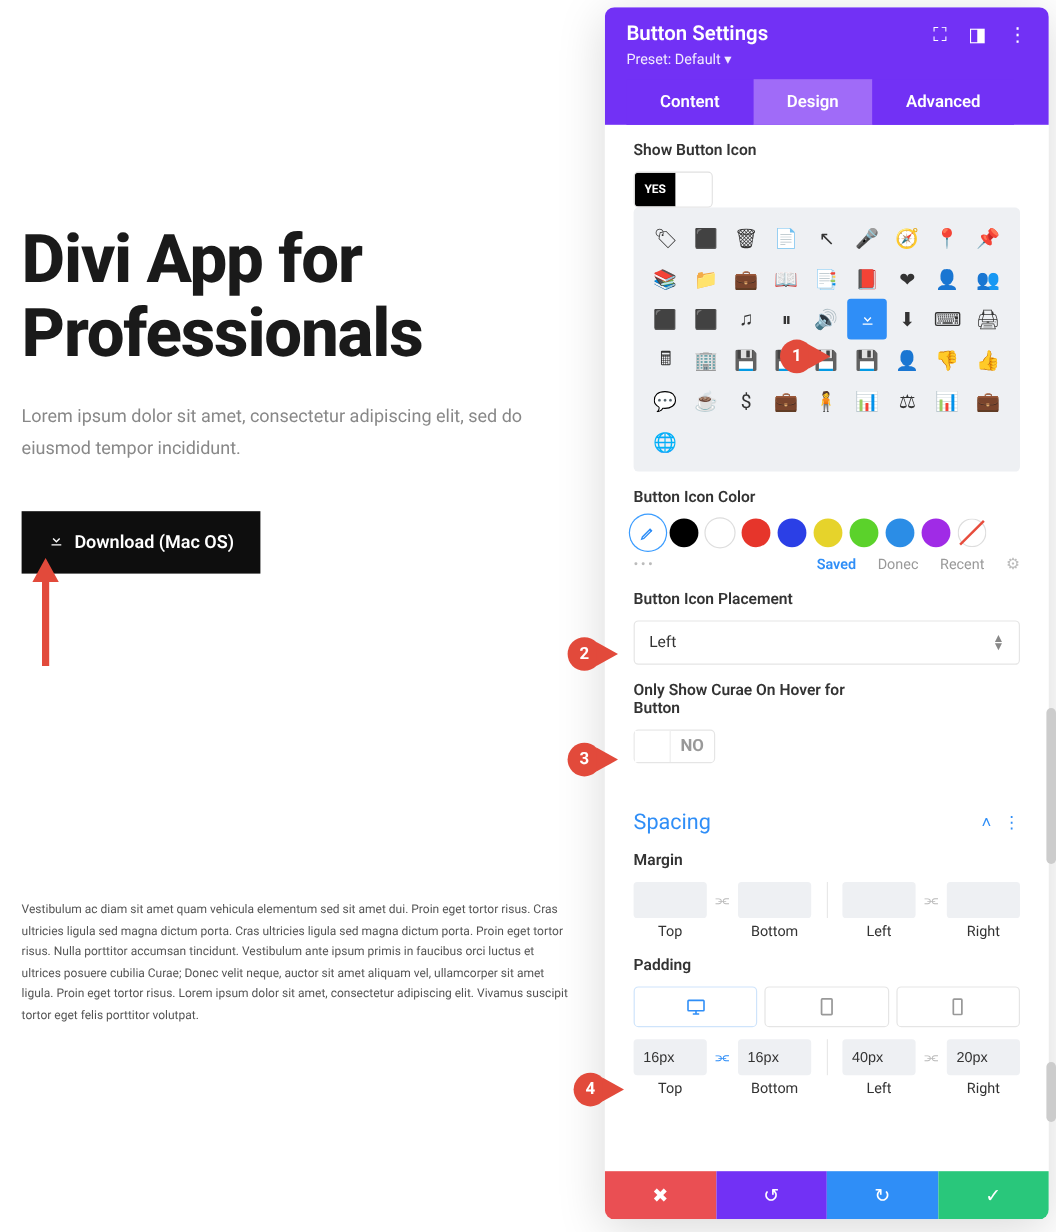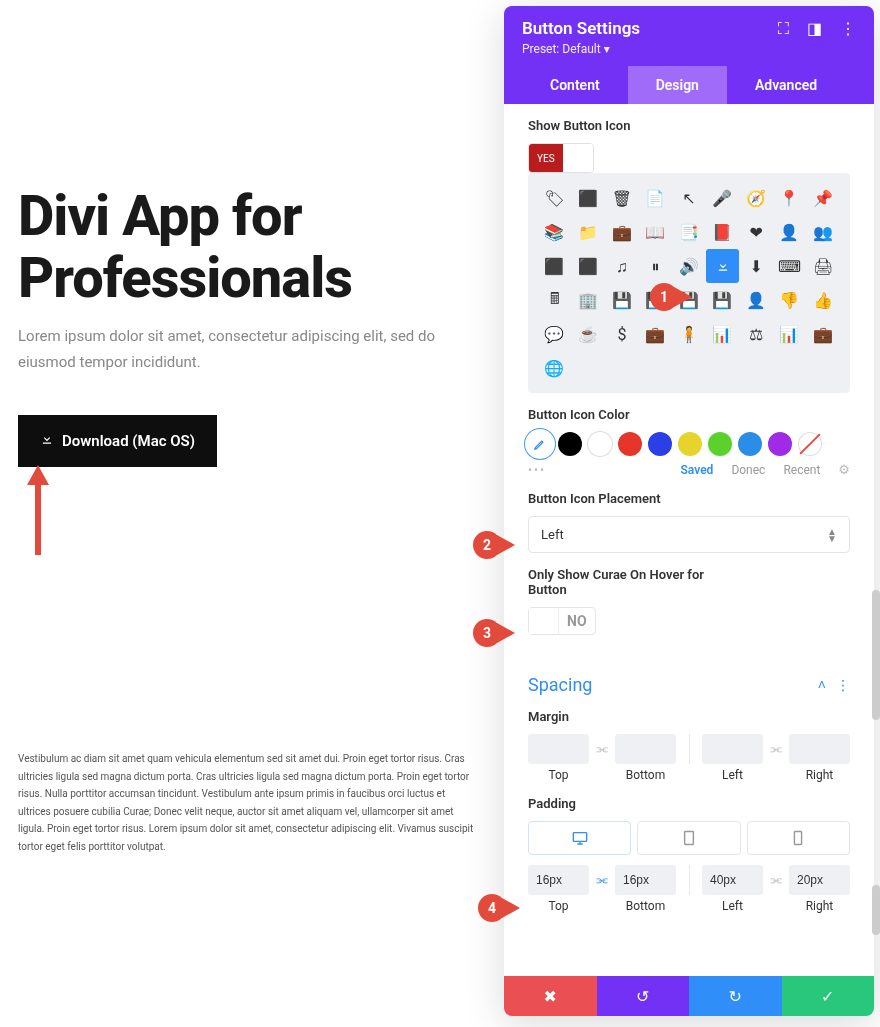--- a/index.html
+++ b/index.html
@@ -1,39 +1,39 @@
 <!DOCTYPE html>
 <html><head>
 <meta charset="utf-8">
 <style>
 * { box-sizing: border-box; margin: 0; padding: 0; }
 body { font-family: -apple-system, BlinkMacSystemFont, "Segoe UI", Roboto, sans-serif; background: #fff; width: 880px; height: 1027px; position: relative; overflow: hidden; }
 .page { position: absolute; left: 18px; top: 16px; width: 480px; }
 .page h1 { font-size: 56px; font-weight: 800; color: #1a1a1a; line-height: 1.1; letter-spacing: -1px; margin-top: 170px; }
-.page .sub { color: #888; font-size: 15px; line-height: 1.7; margin-top: 15px; max-width: 440px; }
+.page .sub { color: #888; font-size: 15px; line-height: 1.7; margin-top: 26px; max-width: 440px; }
 .btn-dl { display: inline-flex; align-items: center; gap: 8px; background: #0e0e0e; color: #fff; font-weight: 600; font-size: 15px; padding: 17px 22px; margin-top: 40px; cursor: pointer; }
 .btn-dl svg { width: 14px; height: 14px; }
 .arrow-up { position: absolute; left: 23px; top: 465px; }
 .arrow-up svg { width: 30px; height: 90px; }
 .body-text { position: absolute; left: 18px; top: 750px; width: 460px; color: #555; font-size: 10px; line-height: 1.75; }
 
 .panel { position: absolute; right: 6px; top: 6px; width: 370px; height: 1010px; background: #fff; border-radius: 8px; box-shadow: 0 8px 40px rgba(0,0,0,0.15); overflow: hidden; display: flex; flex-direction: column; }
 .panel-head { background: #7231f5; color: #fff; padding: 12px 18px 0; }
 .panel-head-top { display: flex; align-items: center; justify-content: space-between; }
 .panel-title { font-size: 17px; font-weight: 600; }
 .head-icons { display: flex; gap: 18px; align-items: center; }
 .head-icons span { cursor: pointer; font-size: 16px; }
 .preset { font-size: 12px; opacity: 0.9; padding: 4px 0 10px; }
 .tabs { display: flex; }
 .tab { flex: 0 0 auto; padding: 11px 28px; font-size: 14px; font-weight: 600; color: #fff; background: #7231f5; cursor: pointer; }
 .tab.active { background: #a06bf8; }
 .panel-body { flex: 1; overflow-y: auto; padding: 14px 24px 10px; }
 .lbl { font-size: 13px; font-weight: 600; color: #333; margin: 14px 0 10px; }
 .toggle { display: inline-flex; align-items: center; background: #fff; border: 1px solid #e0e0e0; border-radius: 4px; height: 30px; overflow: hidden; cursor: pointer; }
-.toggle-yes { background: #b91c1c; color: #fff; font-size: 10px; font-weight: 400; padding: 0 8px; height: 100%; display: flex; align-items: center; }
+.toggle-yes { background: #000000; color: #fff; font-size: 10px; font-weight: 700; padding: 0 8px; height: 100%; display: flex; align-items: center; }
 .toggle-knob { width: 30px; height: 100%; background: #fff; }
 .toggle-no { display: inline-flex; align-items: center; border: 1px solid #e5e5e5; border-radius: 4px; height: 28px; }
 .toggle-no .knob { width: 30px; height: 100%; background: #fff; border-right: 1px solid #eee; }
 .toggle-no .txt { color: #999; font-size: 14px; font-weight: 700; padding: 0 8px; }
 .icon-grid { background: #eef0f3; border-radius: 4px; padding: 8px 10px; display: grid; grid-template-columns: repeat(9, 1fr); gap: 0; }
 .icon-cell { height: 34px; display: flex; align-items: center; justify-content: center; color: #333; font-size: 16px; cursor: pointer; border-radius: 3px; }
 .icon-cell.sel { background: #2f8ef7; color: #fff; }
 .color-row { display: flex; gap: 6px; align-items: center; margin-bottom: 6px; }
 .swatch { width: 24px; height: 24px; border-radius: 50%; cursor: pointer; position: relative; }
 .swatch.ring { box-shadow: 0 0 0 1px #ddd; }

